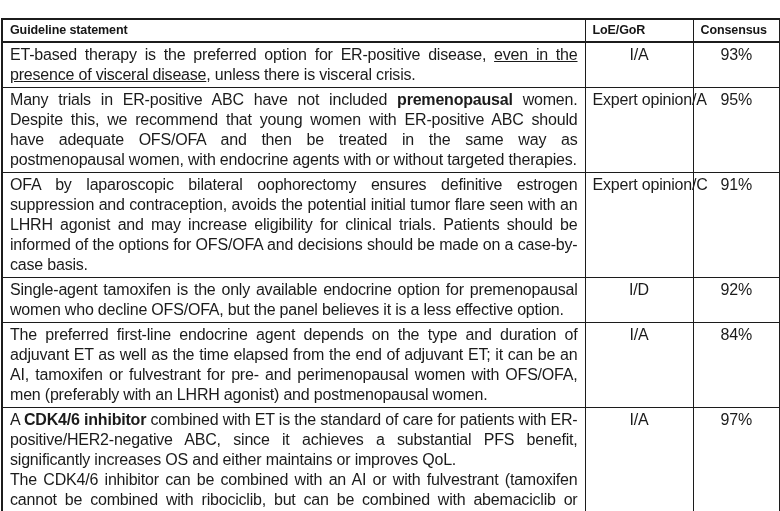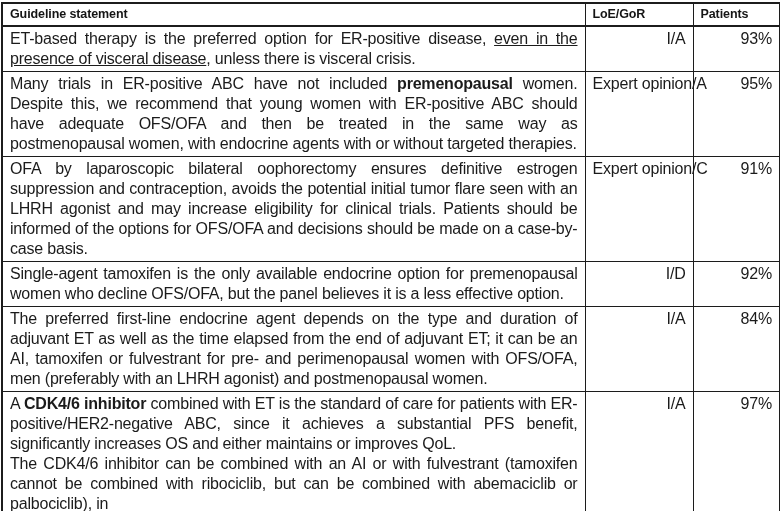--- a/index.html
+++ b/index.html
@@ -5,21 +5,21 @@
   html, body {
     margin: 0;
     padding: 0;
     background: #ffffff;
     width: 780px;
   }
   .page {
     width: 716px;
     height: 511px;
     box-sizing: border-box;
-    padding: 2px 1px 0 1px;
+    padding: 18px 1px 0 1px;
     font-family: "Liberation Sans", "DejaVu Sans", sans-serif;
     color: #1b1b1b;
   }
   table.guidelines {
     border-collapse: collapse;
     table-layout: fixed;
     width: 778px;
     border: 2px solid #1c1c1c;
   }
   col.c-statement { width: 583px; }
@@ -45,21 +45,21 @@
     font-size: 16px;
     line-height: 20px;
     padding: 2px 7px 2px 7px;
     letter-spacing: -0.2px;
   }
   td.statement p {
     margin: 0;
     text-align: justify;
   }
   td.loe, td.consensus {
-    text-align: right;
+    text-align: center;
     white-space: nowrap;
   }
   .seg-bold { font-weight: bold; }
   .seg-underline { text-decoration: underline; }
 
   
   tbody tr:nth-child(1) { height: 39px; }
   tbody tr:nth-child(2) { height: 70px; }
   tbody tr:nth-child(3) { height: 45px; }
   tbody tr:nth-child(4) { height: 43px; }
@@ -75,21 +75,21 @@
   <table class="guidelines">
     <colgroup>
       <col class="c-statement">
       <col class="c-loe">
       <col class="c-consensus">
     </colgroup>
     <thead>
       <tr>
         <th>Guideline statement</th>
         <th>LoE/GoR</th>
-        <th>Patients</th>
+        <th>Consensus</th>
       </tr>
     </thead>
     <tbody>
         <tr>
           <td class="statement">
             <p><span>ET-based therapy is the preferred option for ER-positive disease, </span><span class="seg-underline">even in the presence of visceral disease</span><span>, unless there is visceral crisis.</span></p>
           </td>
           <td class="loe">I/A</td>
           <td class="consensus">93%</td>
         </tr>

